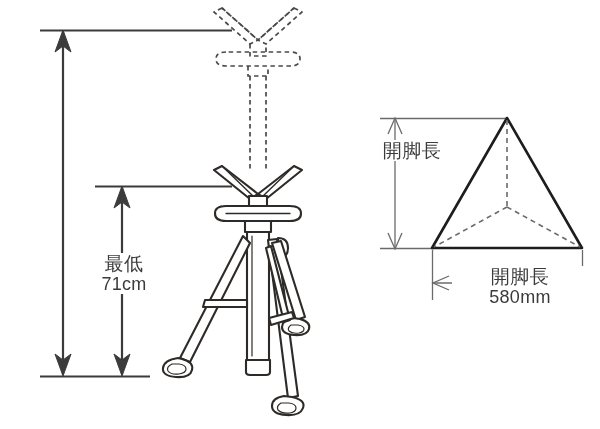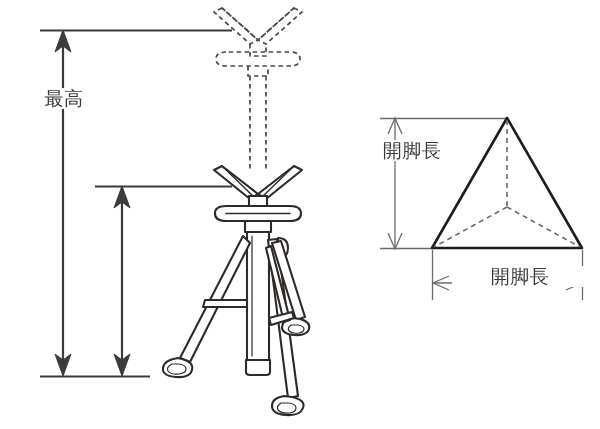--- a/index.html
+++ b/index.html
@@ -154,25 +154,29 @@
 
     <g>
       <path d="M507 118 L582 248 L432 248 Z" fill="#ffffff" stroke="#1d1d1d" stroke-width="2.6" stroke-linejoin="round"></path>
       <line x1="507" y1="120" x2="507" y2="207" stroke="#6a6a6a" stroke-width="1.6" stroke-dasharray="5 4"></line>
       <line x1="507" y1="207" x2="434" y2="247" stroke="#6a6a6a" stroke-width="1.6" stroke-dasharray="5 4"></line>
       <line x1="507" y1="207" x2="580" y2="247" stroke="#6a6a6a" stroke-width="1.6" stroke-dasharray="5 4"></line>
     </g>
   </svg>
 
   <div class="dim-label lbl-max">
-    <span class="cjk">最高</span>
   </div>
 
+  <div class="dim-label lbl-min">
+    <span class="cjk">最低</span>
+    <span class="num">71cm</span>
+  </div>
 
   <div class="dim-label lbl-leg-v">
     <span class="cjk">開脚長</span>
   </div>
 
   <div class="dim-label lbl-leg-h">
     <span class="cjk">開脚長</span>
+    <span class="num">580mm</span>
   </div>
 
 </div>
 
 </body></html>

